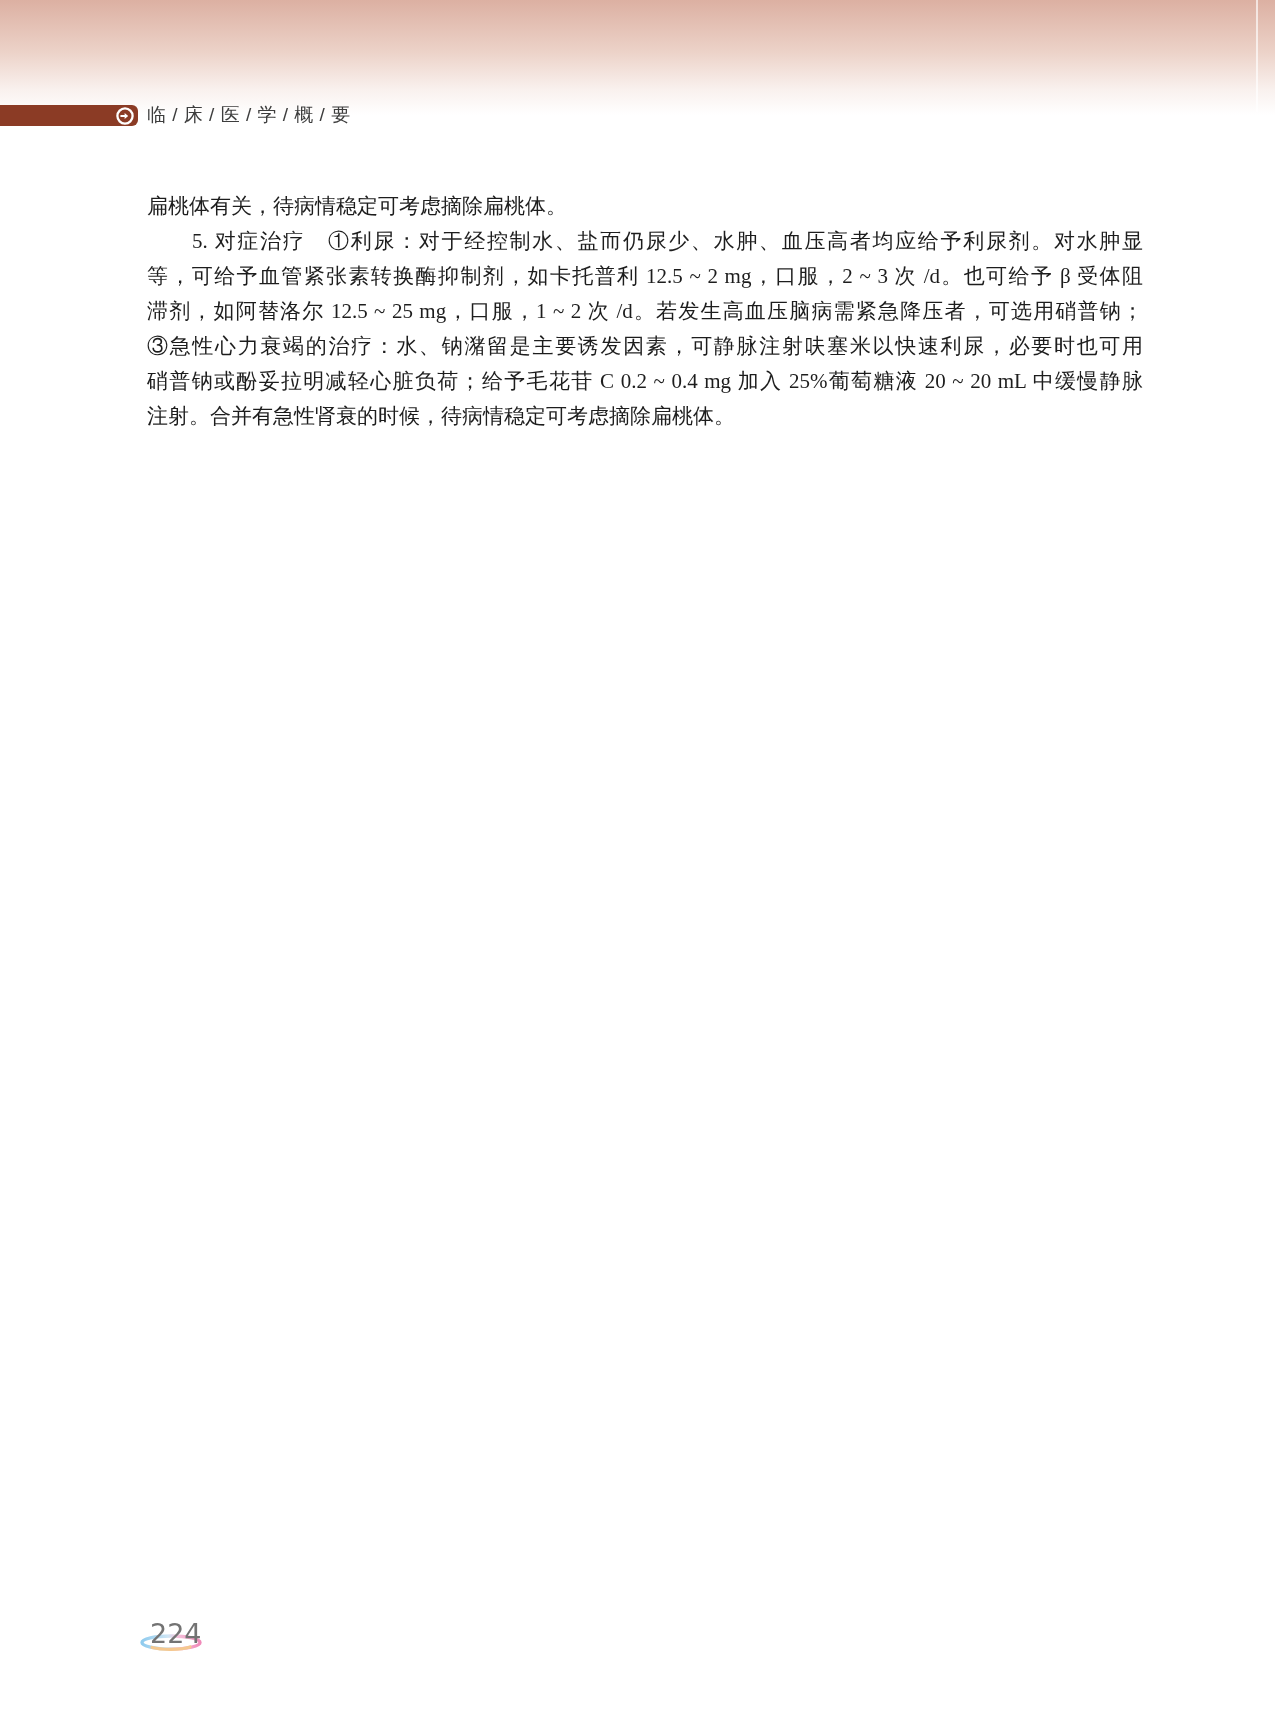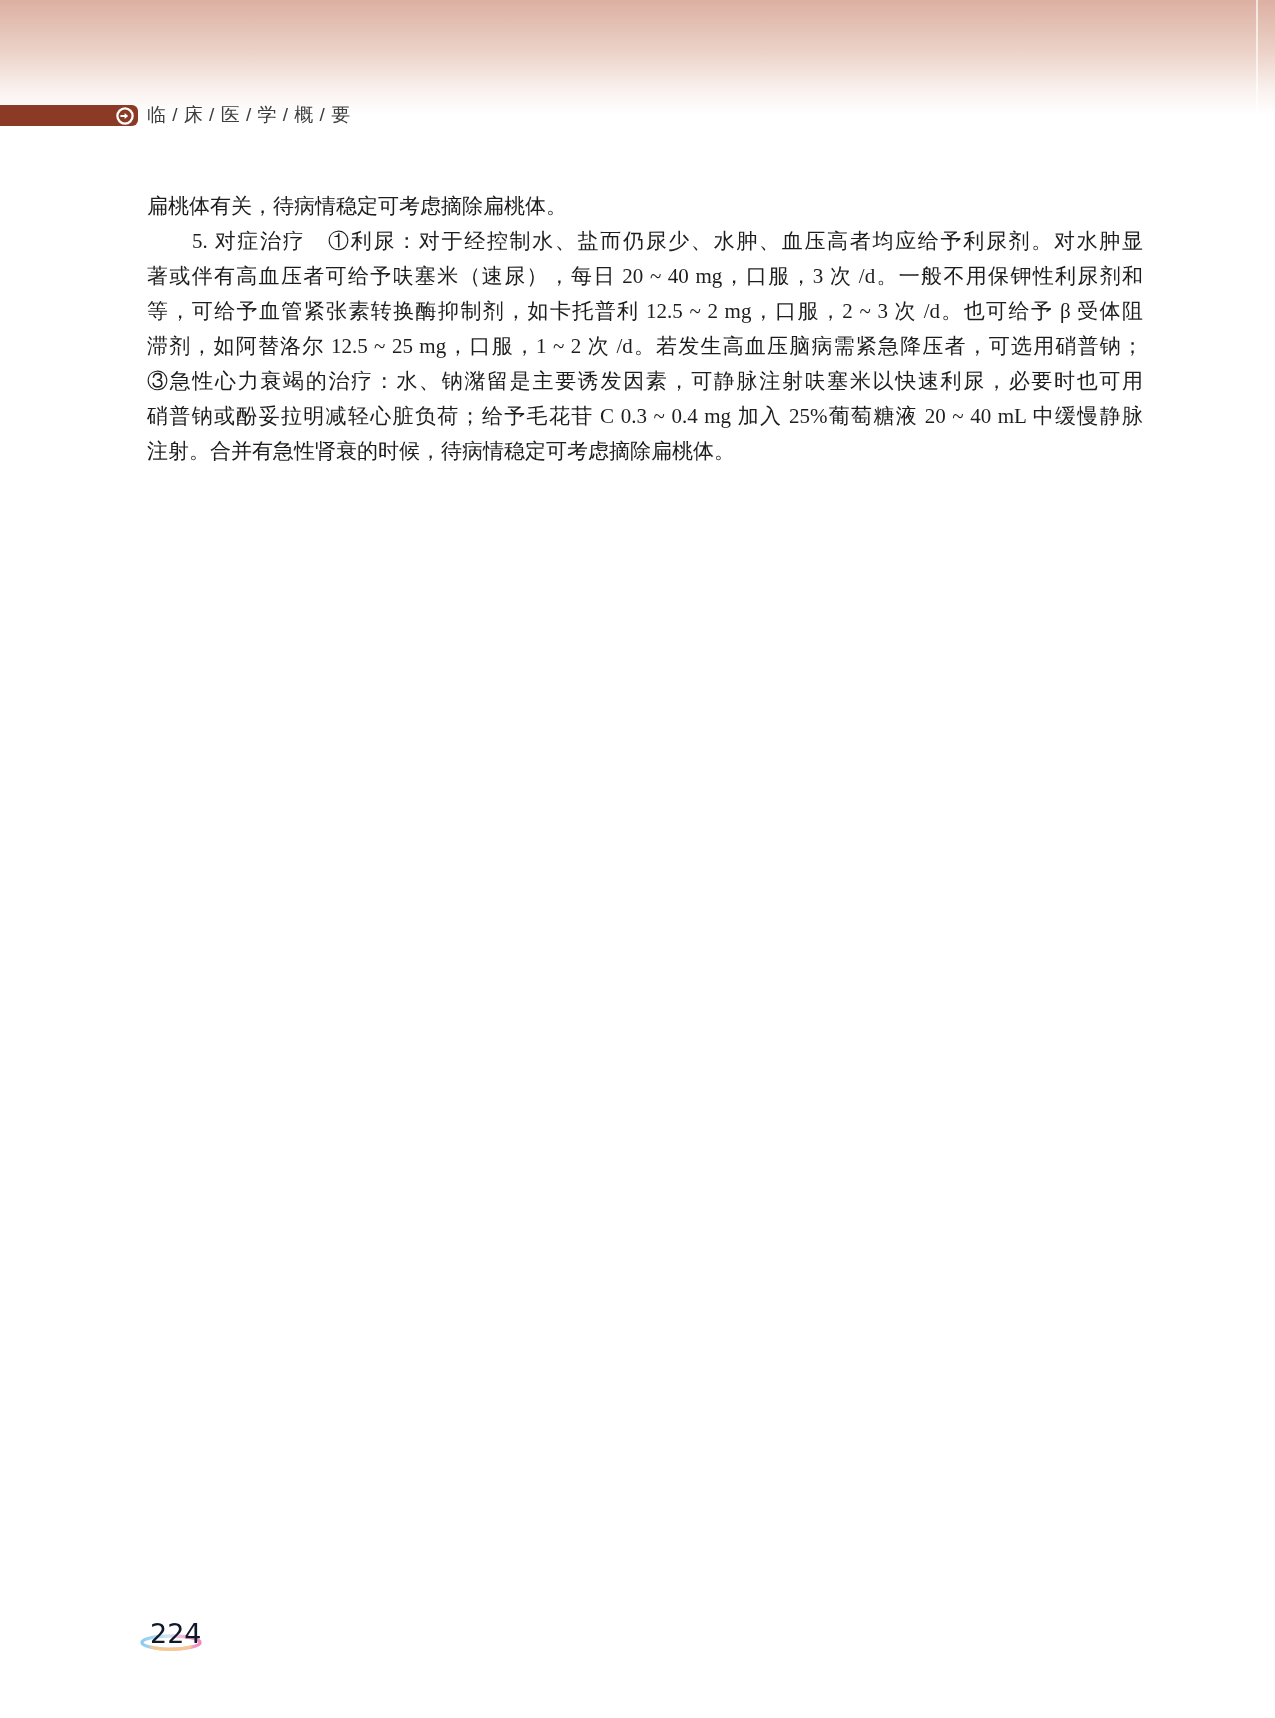--- a/index.html
+++ b/index.html
@@ -88,21 +88,21 @@
     width: 68px; height: 24px;
   }
   .page-number {
     position: absolute;
     left: 12px; top: 0;
     width: 48px;
     text-align: center;
     font-family: "DejaVu Sans", "Liberation Sans", sans-serif;
     font-size: 27px;
     line-height: 28px;
-    color: #0f172a;
+    color: #737373;
   }
 </style>
 </head>
 <body>
 
 <div class="top-gradient">
   <div class="crease-line"></div>
 </div>
 
 <div class="chapter-bar">
@@ -112,25 +112,24 @@
       <path d="M5.2 9 H10" stroke="#ffffff" stroke-width="2" stroke-linecap="round"></path>
       <path d="M8.6 5.9 L12.2 9 L8.6 12.1 Z" fill="#ffffff"></path>
     </svg>
   </span>
 </div>
 <div class="chapter-title">临 / 床 / 医 / 学 / 概 / 要</div>
 
 <div class="body-text">
   <div class="line">扁桃体有关，待病情稳定可考虑摘除扁桃体。</div>
   <div class="line fill indent">5. 对症治疗　①利尿：对于经控制水、盐而仍尿少、水肿、血压高者均应给予利尿剂。对水肿显</div>
-  <div class="line fill">著或伴有高血压者可给予呋塞米（速尿），每日 20 ~ 40 mg，口服，3 次 /d。一般不用保钾性利尿剂和</div>
   <div class="line fill">等，可给予血管紧张素转换酶抑制剂，如卡托普利 12.5 ~ 2 mg，口服，2 ~ 3 次 /d。也可给予 β 受体阻</div>
   <div class="line fill">滞剂，如阿替洛尔 12.5 ~ 25 mg，口服，1 ~ 2 次 /d。若发生高血压脑病需紧急降压者，可选用硝普钠；</div>
   <div class="line fill">③急性心力衰竭的治疗：水、钠潴留是主要诱发因素，可静脉注射呋塞米以快速利尿，必要时也可用</div>
-  <div class="line fill">硝普钠或酚妥拉明减轻心脏负荷；给予毛花苷 C 0.3 ~ 0.4 mg 加入 25%葡萄糖液 20 ~ 40 mL 中缓慢静脉</div>
+  <div class="line fill">硝普钠或酚妥拉明减轻心脏负荷；给予毛花苷 C 0.2 ~ 0.4 mg 加入 25%葡萄糖液 20 ~ 20 mL 中缓慢静脉</div>
   <div class="line">注射。合并有急性肾衰的时候，待病情稳定可考虑摘除扁桃体。</div>
 </div>
 
 <div class="page-number-wrap">
   <svg class="ellipse-decoration" viewBox="0 0 68 24">
     <defs>
       <linearGradient id="ringGrad" x1="0" y1="0" x2="1" y2="0">
         <stop offset="0%" stop-color="#8fcbee"></stop>
         <stop offset="45%" stop-color="#cfe6f5"></stop>
         <stop offset="60%" stop-color="#f6c3dd"></stop>

